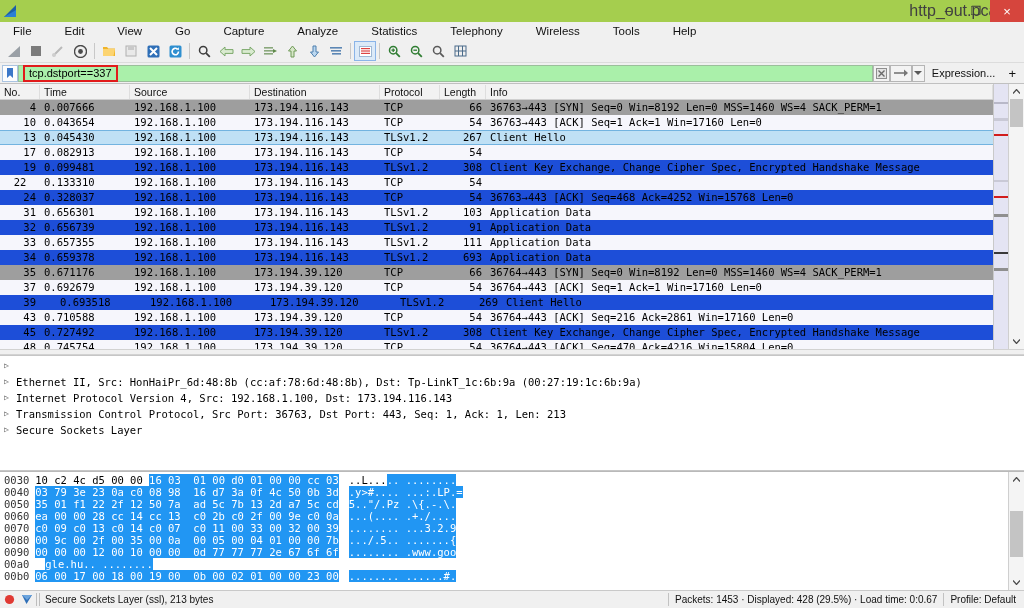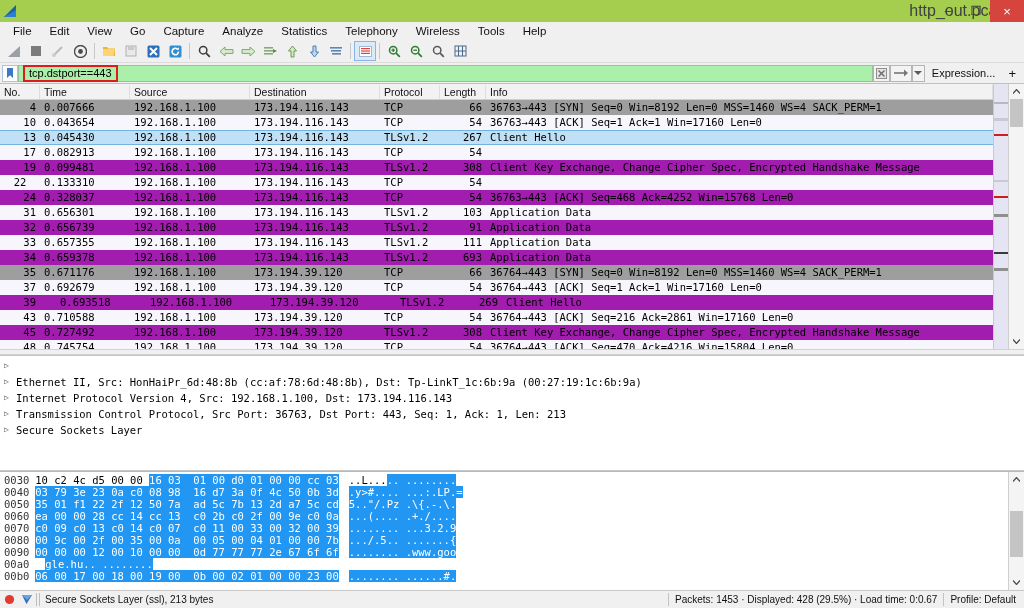--- a/index.html
+++ b/index.html
@@ -12,21 +12,21 @@
   .tb-logo{width:20px;height:22px;display:flex;align-items:center;justify-content:center;}
   .tb-logo svg{display:block;}
   .tb-title{position:absolute;left:0;right:0;text-align:right;font-size:16px;color:#404040;
             line-height:22px;pointer-events:none;}
   .tb-ctrls{margin-left:auto;display:flex;height:22px;z-index:2;}
   .tb-btn{width:28px;height:22px;display:flex;align-items:center;justify-content:center;
           font-size:12px;color:#3a3a3a;}
   .tb-btn.close{background:#d6453d;color:#fff;width:34px;font-size:13px;}
 
   
-  .menubar{height:18px;background:#f0f0f0;display:flex;align-items:center;padding-left:4px;flex:0 0 auto;}
+  .menubar{height:18px;background:#f0f0f0;display:flex;align-items:center;padding-left:4px;flex:0 0 auto;gap:15px;}
   .menu-item{padding:1px 9px;font-size:11.5px;color:#111;line-height:16px;}
 
   
   .toolbar{height:22px;background:#f0f0f0;display:flex;align-items:center;padding-left:3px;
            border-bottom:1px solid #dcdcdc;flex:0 0 auto;}
   .tool{width:22px;height:20px;display:flex;align-items:center;justify-content:center;}
   .tool svg{display:block;}
   .tsep{width:1px;height:16px;background:#c8c8c8;margin:0 3px;}
   .tool.active{border:1px solid #8ab4e8;background:#dceaf8;box-sizing:border-box;}
 
@@ -51,21 +51,21 @@
   .plist-main{flex:1;display:flex;flex-direction:column;min-width:0;}
   .phead{height:15px;background:#f2f2f2;border-bottom:1px solid #cfcfcf;display:flex;
          font-size:10.5px;color:#111;align-items:center;}
   .phead div{padding-left:4px;box-sizing:border-box;border-right:1px solid #dedede;line-height:14px;
              overflow:hidden;white-space:nowrap;}
   .prows{flex:1;overflow:hidden;font-family:"DejaVu Sans Mono","Liberation Mono",monospace;font-size:10.5px;}
   .prow{height:15px;display:flex;align-items:center;white-space:nowrap;}
   .prow>div{padding:0 4px;box-sizing:border-box;overflow:hidden;line-height:15px;}
   .c-no{text-align:right;}
   .c-time{text-align:left;}
-  .prow.even{background:#a21caf;}
+  .prow.even{background:#1d4ed8;}
   .prow.odd{background:#f6f6fc;}
   .prow.gray{background:#9e9e9e;color:#000;}
   .prow.sel{background:#bfe0f5;border-top:1px solid #72b3e0;border-bottom:1px solid #72b3e0;height:15px;box-sizing:border-box;}
 
   
   .pmap{width:14px;background:#e4e4f3;border-left:1px solid #c9c9c9;position:relative;flex:0 0 auto;}
   .pmap i{position:absolute;left:0;right:0;display:block;}
   .vscroll{width:15px;background:#f4f4f4;border-left:1px solid #cfcfcf;display:flex;
            flex-direction:column;align-items:center;flex:0 0 auto;}
   .vs-btn{height:15px;width:15px;display:flex;align-items:center;justify-content:center;
@@ -263,21 +263,21 @@
       </div>
   </div>
 
   <div class="filterbar">
     <div class="f-book">
       <svg width="8" height="11" viewBox="0 0 8 11">
           <path d="M1 0 H7 V10 L4 7.3 L1 10 Z" fill="#3c78c8"></path>
         </svg>
     </div>
     <div class="f-input">
-      <span class="f-value">tcp.dstport==443</span>
+      <span class="f-value">tcp.dstport==337</span>
     </div>
     <div class="f-rt">
       <div class="f-sq">
         <svg width="11" height="11" viewBox="0 0 11 11">
             <rect x="0.5" y="0.5" width="10" height="10" fill="#e4e4e4" stroke="#8f8f8f"></rect>
             <path d="M2.5 2.5 L8.5 8.5 M8.5 2.5 L2.5 8.5" stroke="#6a6a6a" stroke-width="1.4"></path>
           </svg>
       </div>
       <div class="f-sq f-arrow">
         <svg width="16" height="10" viewBox="0 0 16 10">

